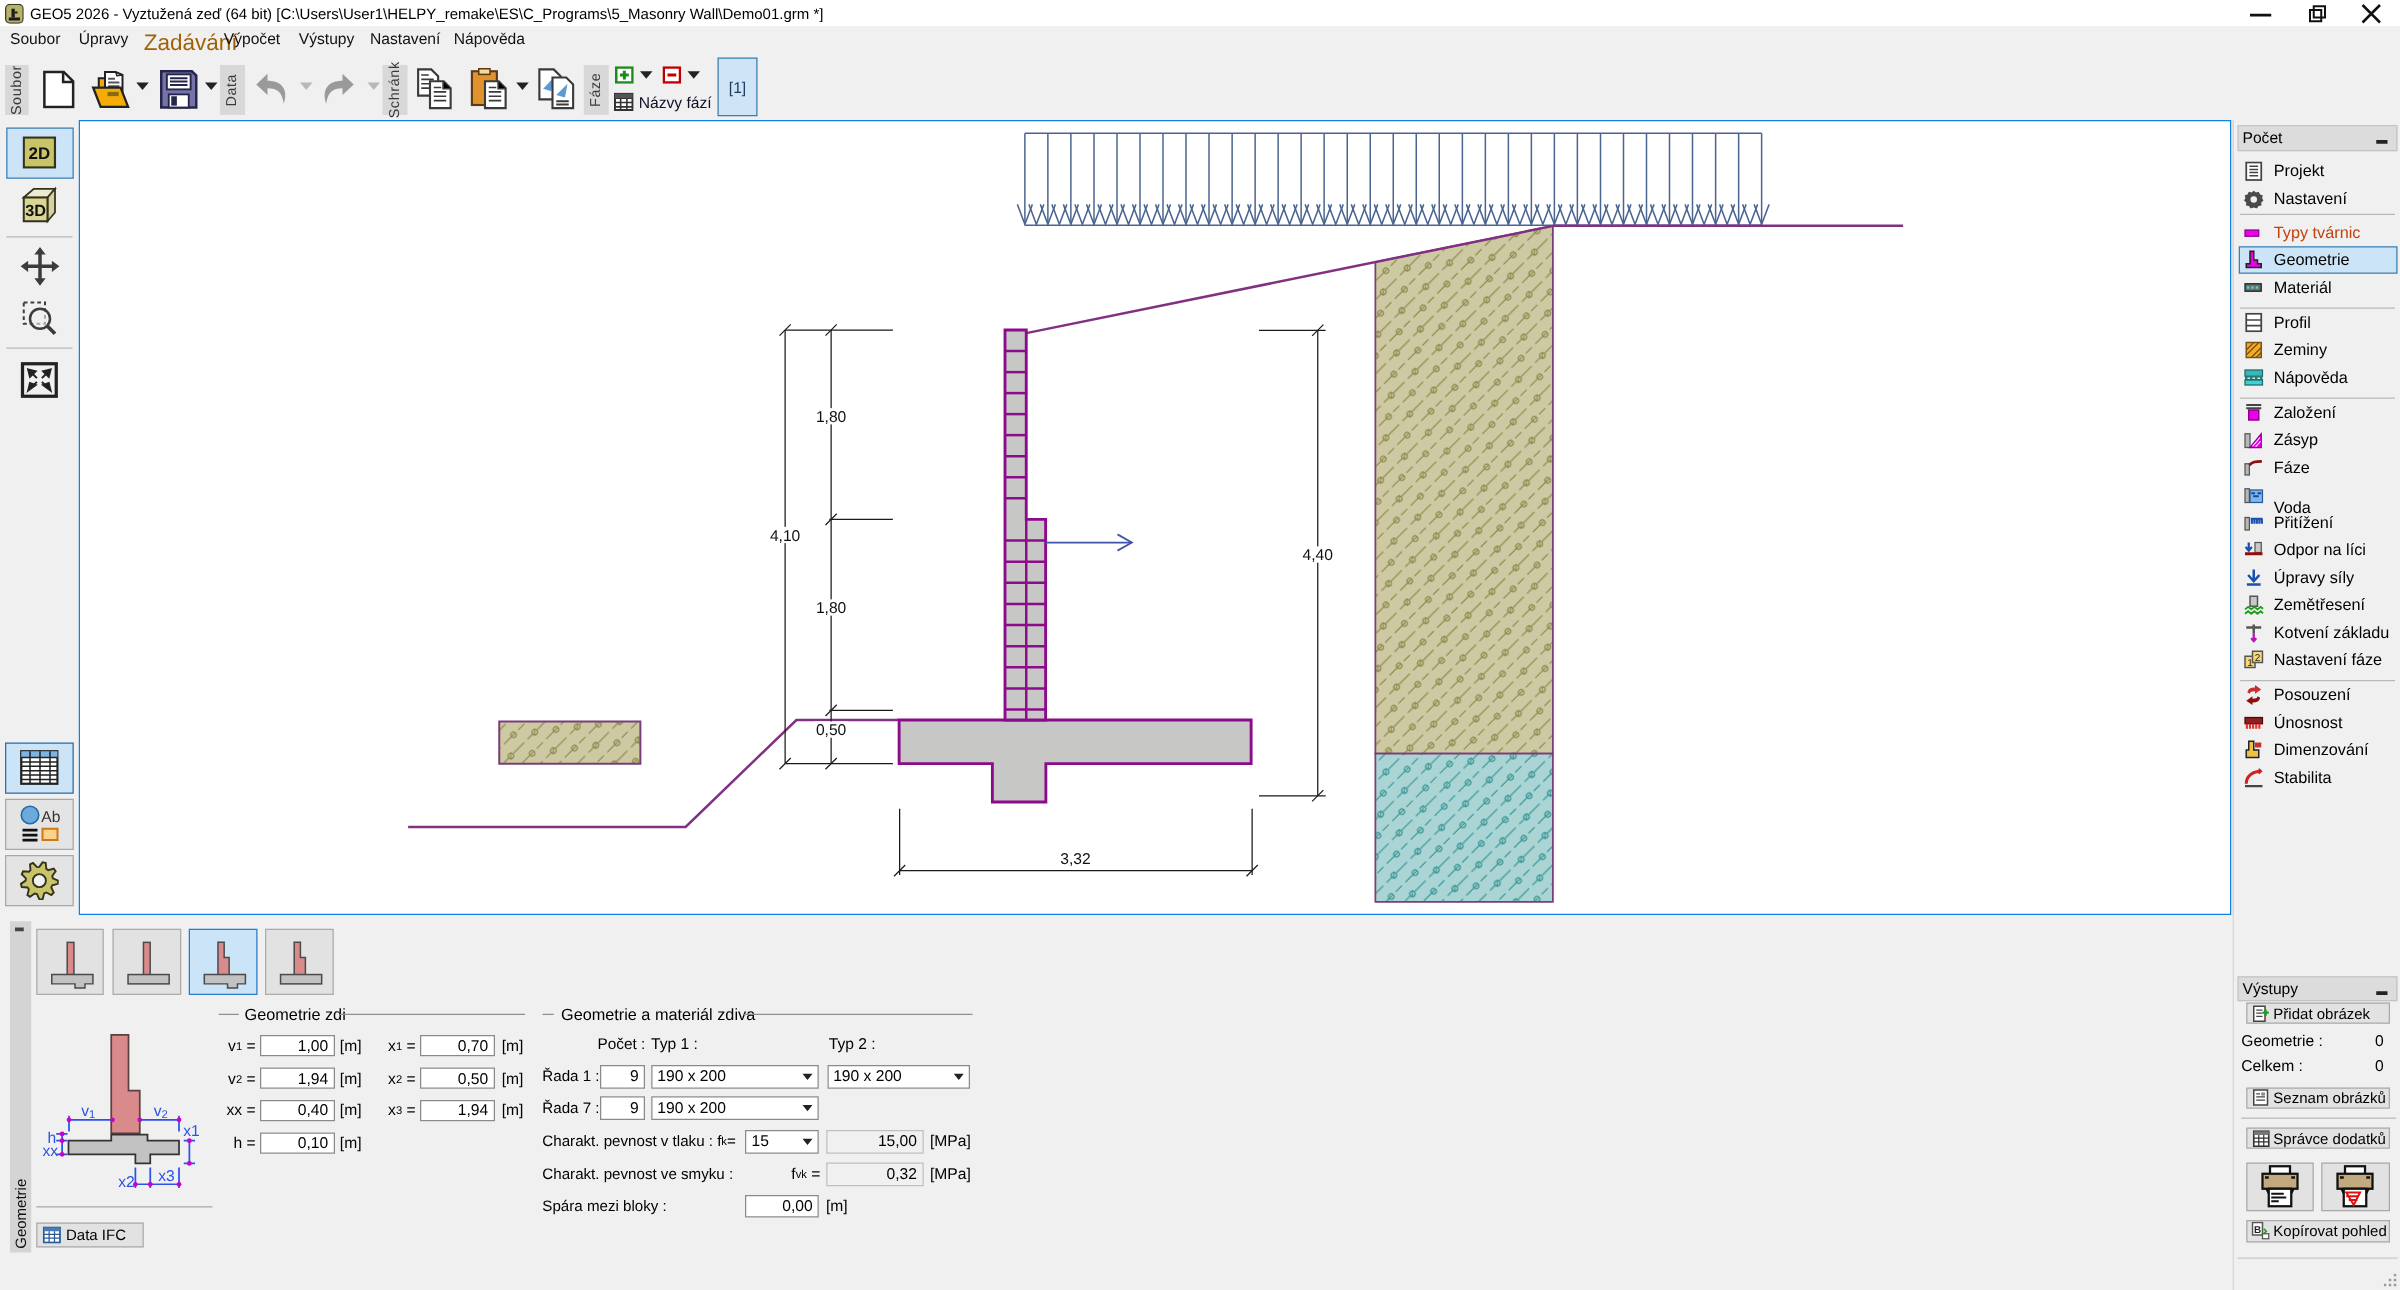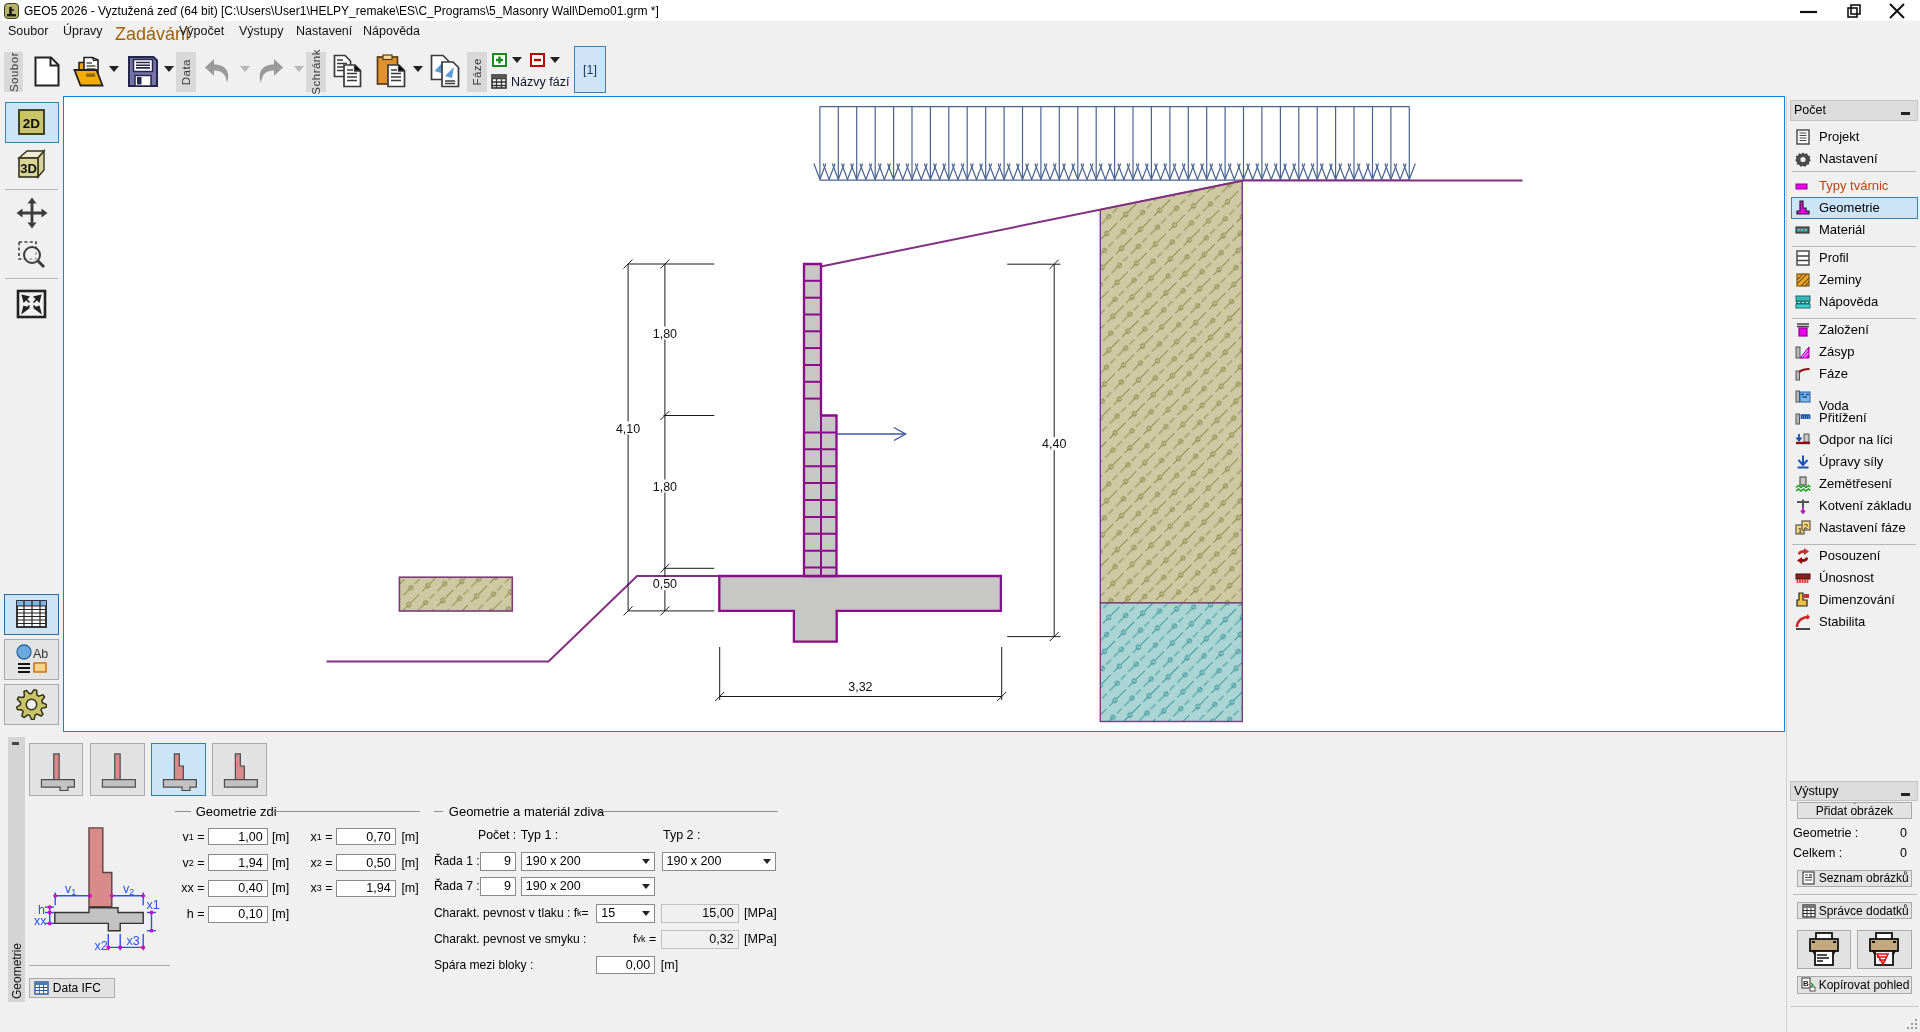--- a/index.html
+++ b/index.html
@@ -490,21 +490,21 @@
 <div class="abs rowtxt" style="left:1819px;top:591.8px;color:#000;">Dimenzování</div>
 <svg class="abs" style="left:1795px;top:613.9px" width="16" height="16" viewBox="0 0 16 16">
     <path d="M2 13 C2 7 7 3 14 3" fill="none" stroke="#d02020" stroke-width="2.4"></path>
     <path d="M1 15 H15" stroke="#444" stroke-width="2"></path>
     <path d="M12 1 L14 3 L12 5" fill="none" stroke="#d02020" stroke-width="1.4"></path>
   </svg>
 <div class="abs rowtxt" style="left:1819px;top:613.9px;color:#000;">Stabilita</div>
 <div class="abs" style="left:1790px;top:781px;width:128px;height:20px;background:#dcdcdc;border:1px solid #c4c4c4;"></div>
 <div class="abs" style="left:1794px;top:784px;font-size:12.5px;color:#000;">Výstupy</div>
 <div class="abs" style="left:1901px;top:793px;width:9px;height:2.5px;background:#222;"></div>
-<div class="abs btn" style="left:1796.7px;top:801.9px;width:115.5px;height:17.5px;flex-direction:column;">
+<div class="abs btn" style="left:1796.7px;top:801.9px;width:115.5px;height:17.5px;">
 <svg style="margin:0 3px 0 4px" width="14" height="14" viewBox="0 0 14 14">
       <rect x="1" y="1" width="9" height="12" fill="#fff" stroke="#444" stroke-width="1.2"></rect>
       <path d="M3 4 H8 M3 6.5 H8 M3 9 H8" stroke="#444" stroke-width="1"></path>
       <path d="M10.5 3.5 V8.5 M8 6 H13" stroke="#18a018" stroke-width="1.8"></path>
     </svg>
 <span>Přidat obrázek</span>
   </div>
 <div class="abs lbl" style="left:1793px;top:826px;">Geometrie :</div>
 <div class="abs lbl" style="left:1900px;top:826px;">0</div>
 <div class="abs lbl" style="left:1793px;top:846px;">Celkem :</div>

